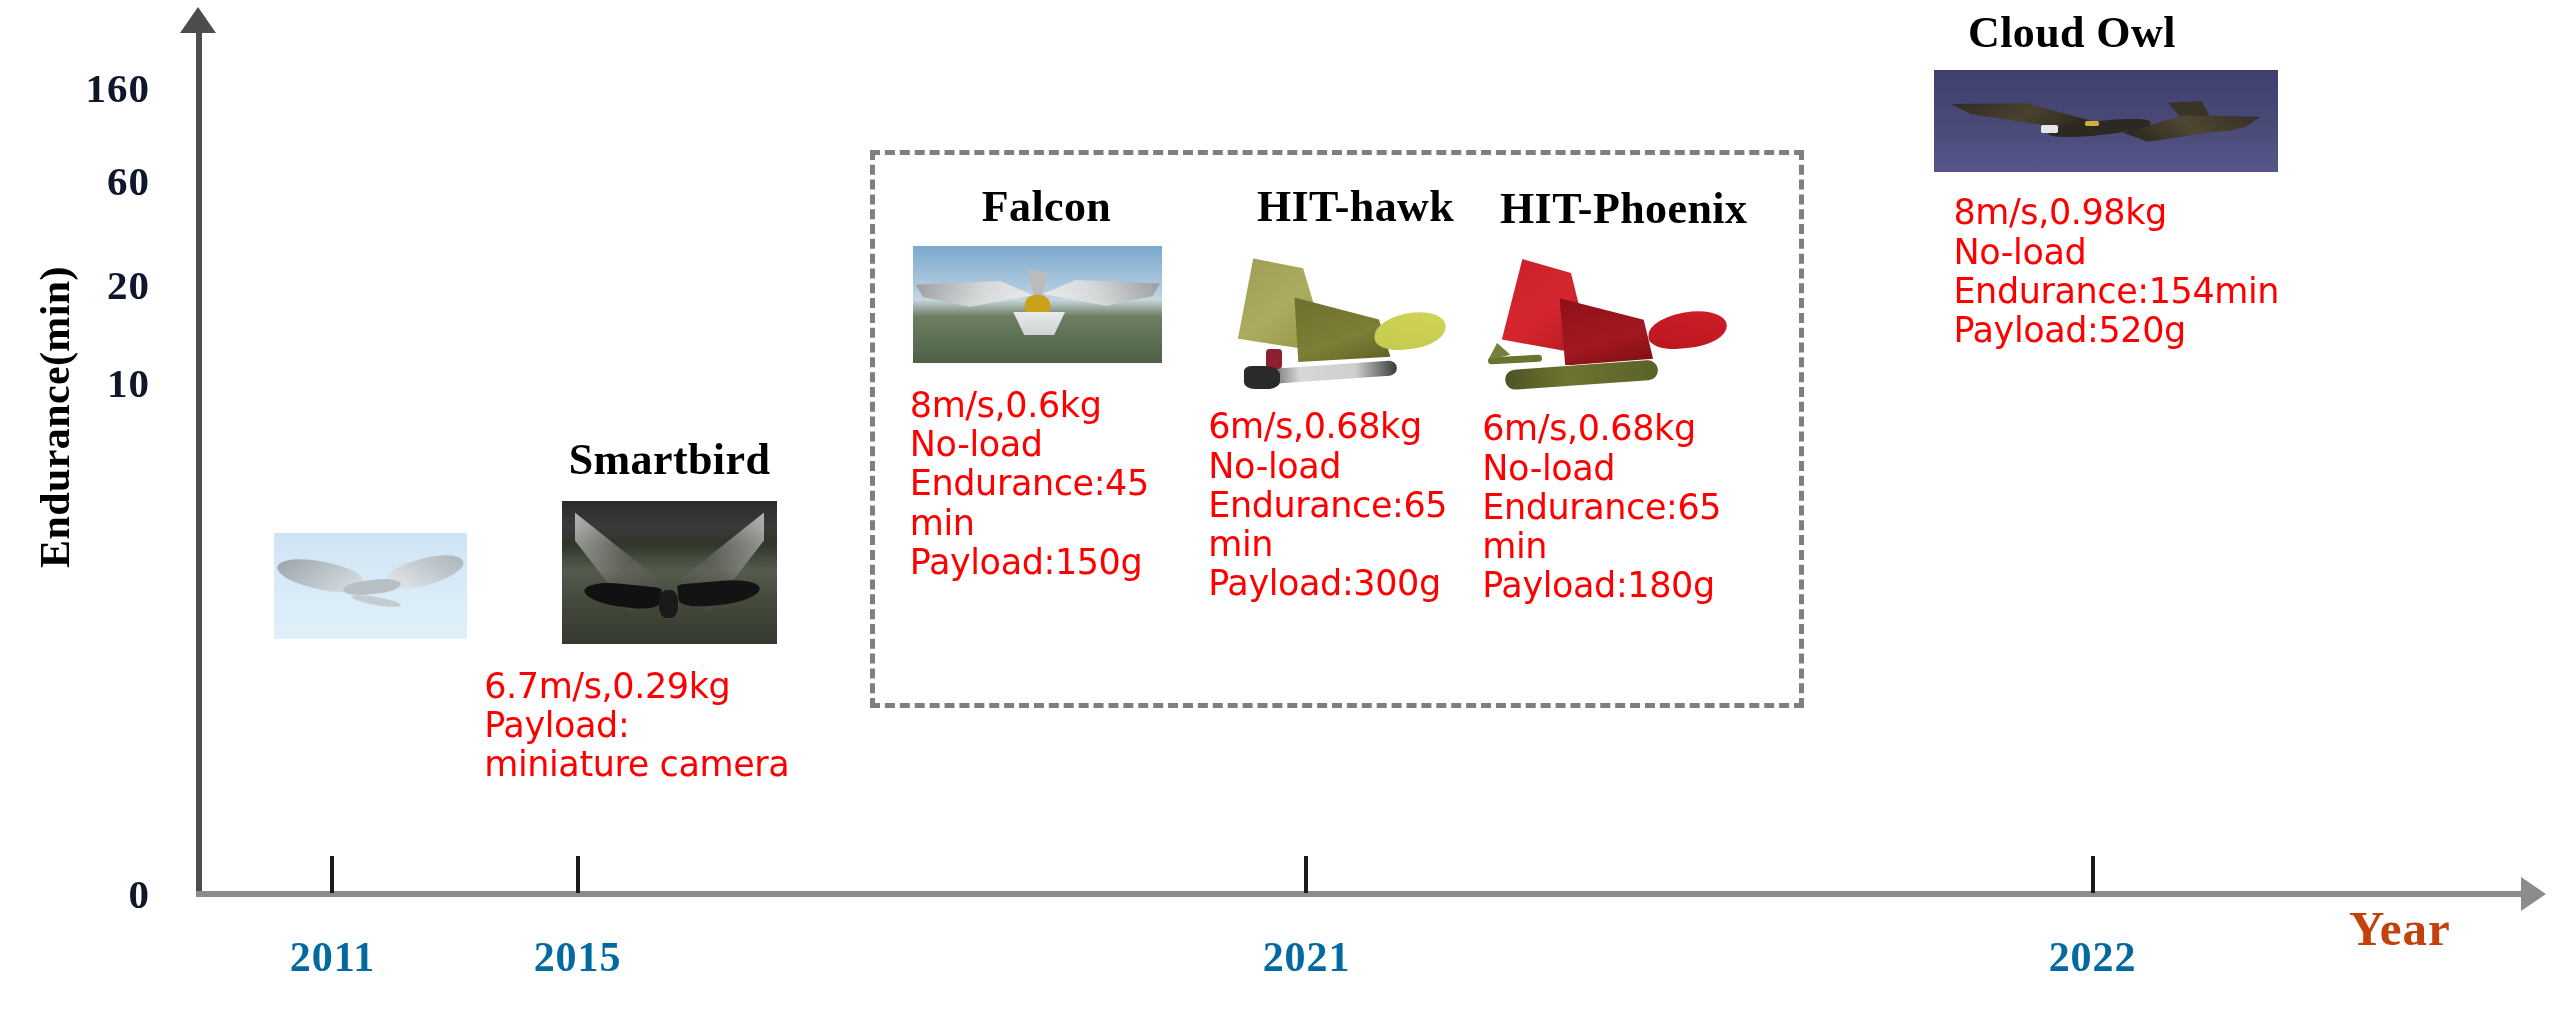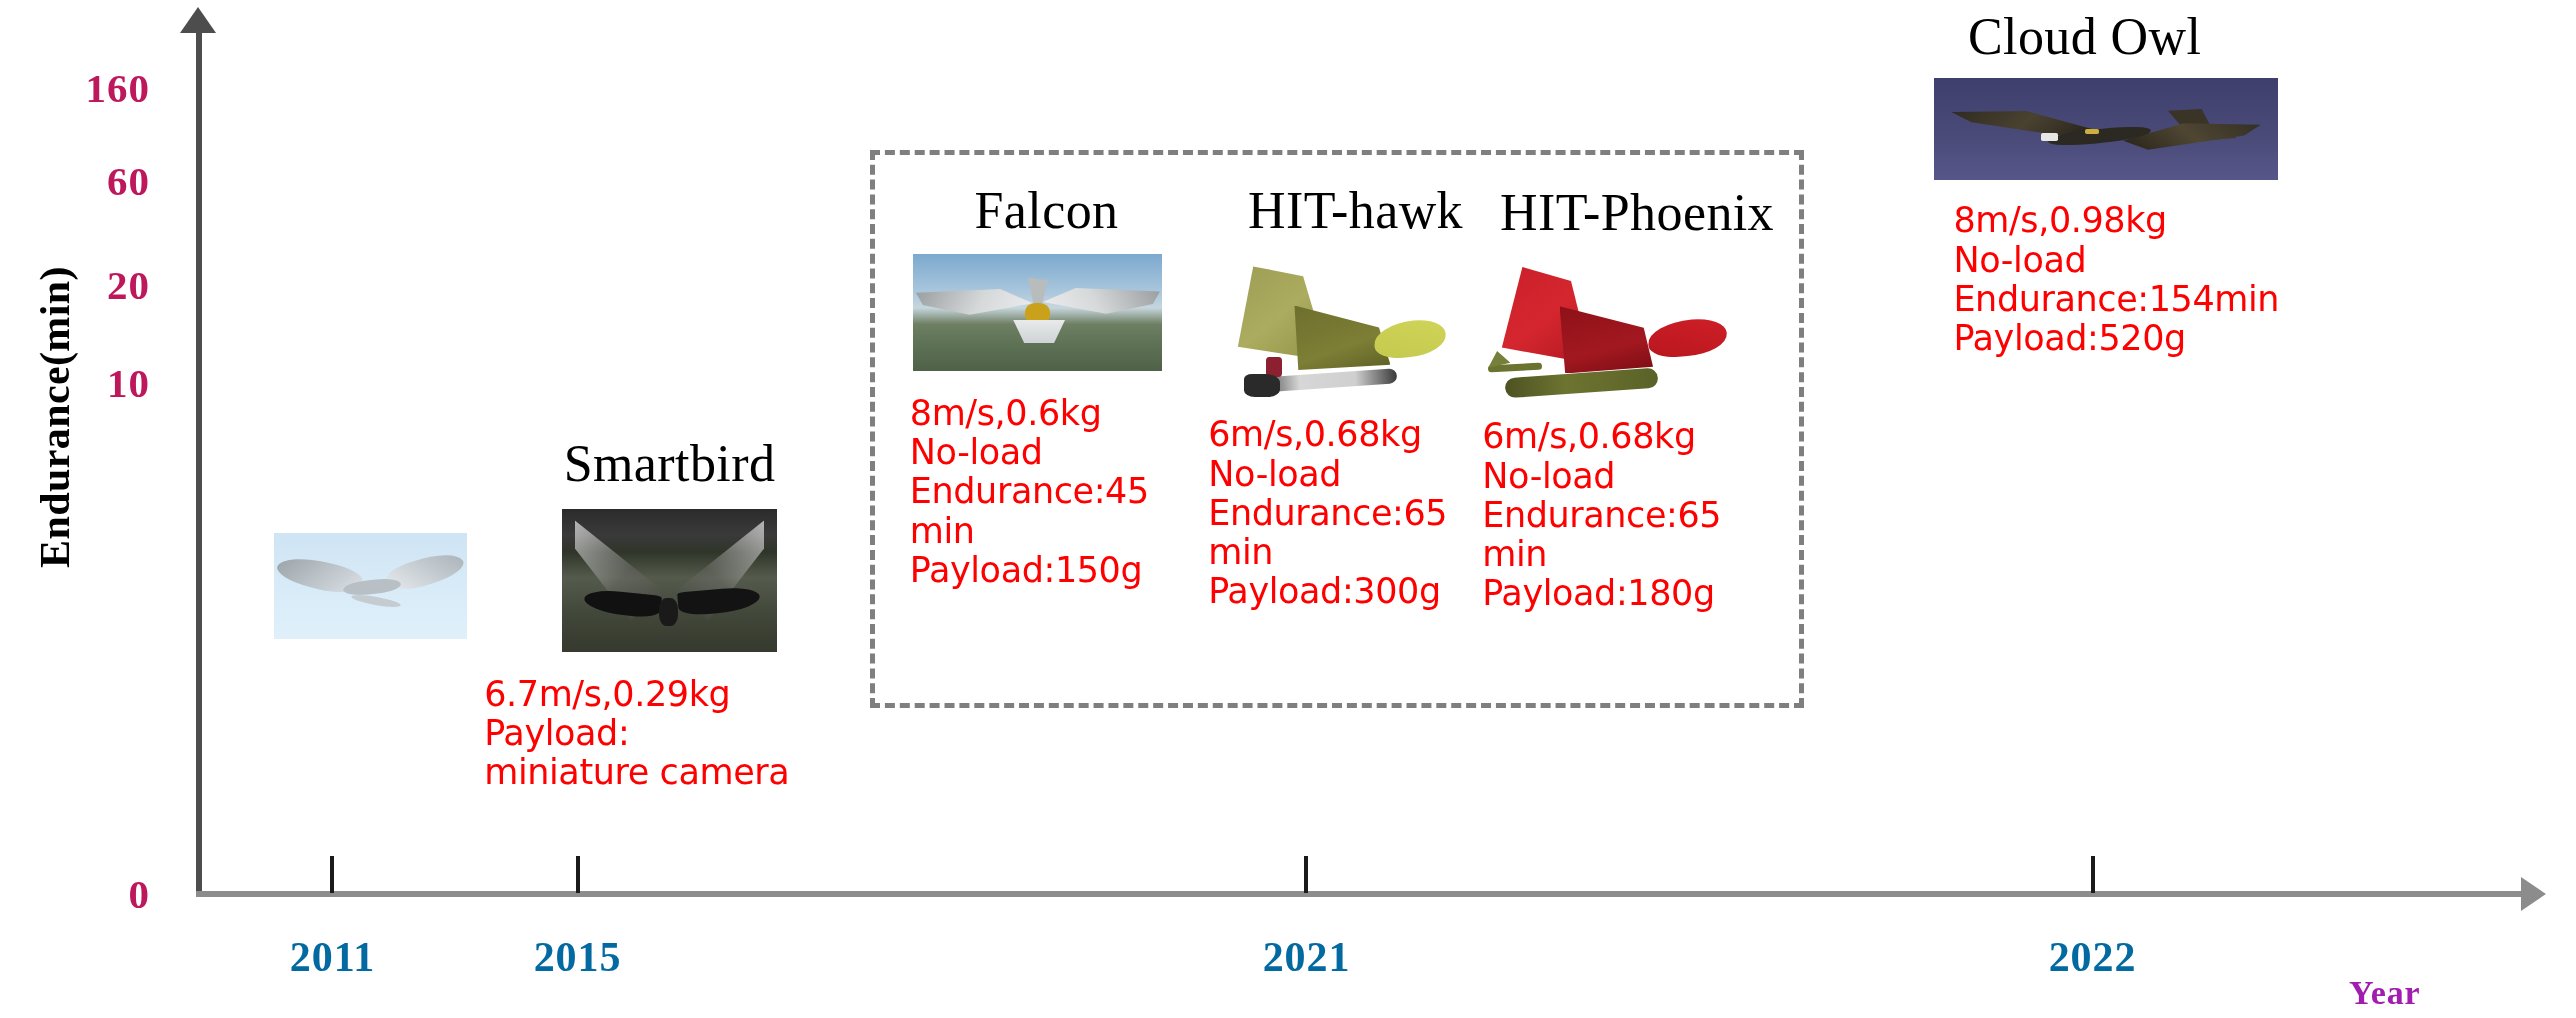--- a/index.html
+++ b/index.html
@@ -58,21 +58,21 @@
     background: #1a1a1a;
     top: 856px;
   }
 
   .y-tick-label {
     position: absolute;
     text-align: right;
     width: 141px;
     font-weight: bold;
     font-size: 41px;
-    color: #be185d;
+    color: #0f172a;
     letter-spacing: 0.9px;
   }
   .x-tick-label {
     position: absolute;
     text-align: center;
     width: 265px;
     font-weight: bold;
     font-size: 42px;
     color: #0369a1;
     letter-spacing: 0.9px;
@@ -85,46 +85,46 @@
     text-align: center;
     transform: rotate(-90deg);
     font-weight: bold;
     font-size: 42px;
     color: #000;
     letter-spacing: 0.4px;
   }
   .axis-title-x {
     position: absolute;
     left: 2349px;
-    top: 974px;
+    top: 900px;
     font-weight: bold;
-    font-size: 34px;
-    color: #a21caf;
+    font-size: 49px;
+    color: #c2410c;
     letter-spacing: 0.9px;
   }
 
   
   .group-box {
     position: absolute;
     left: 870px;
     top: 150px;
     width: 934px;
     height: 558px;
     border: 5.3px dashed #7f7f7f;
     box-sizing: border-box;
   }
 
   
   .entry {
     position: absolute;
     box-sizing: border-box;
   }
   .entry-title {
-    font-weight: normal;
-    font-size: 52px;
+    font-weight: bold;
+    font-size: 44px;
     color: #000;
     text-align: center;
     white-space: nowrap;
     letter-spacing: 0.4px;
   }
   .entry-photo {
     position: relative;
     overflow: hidden;
     margin: 0 auto;
   }

